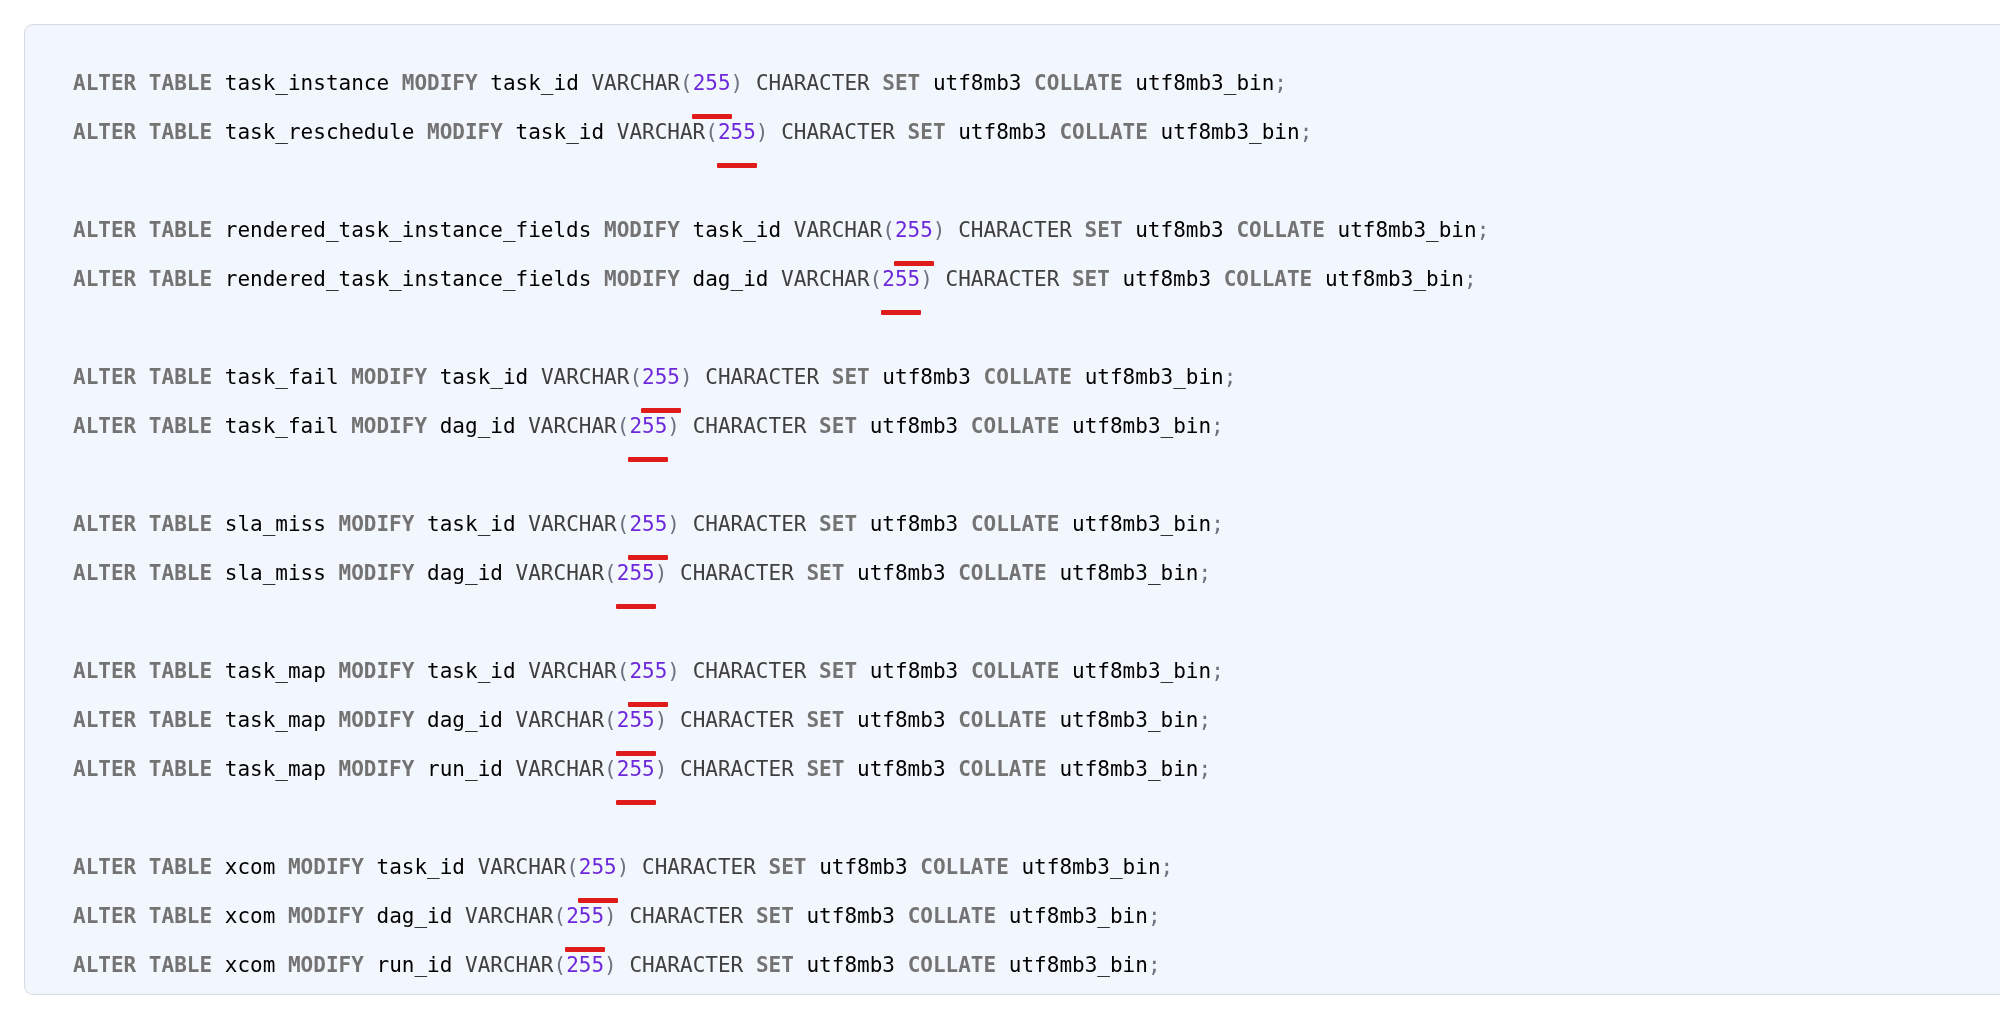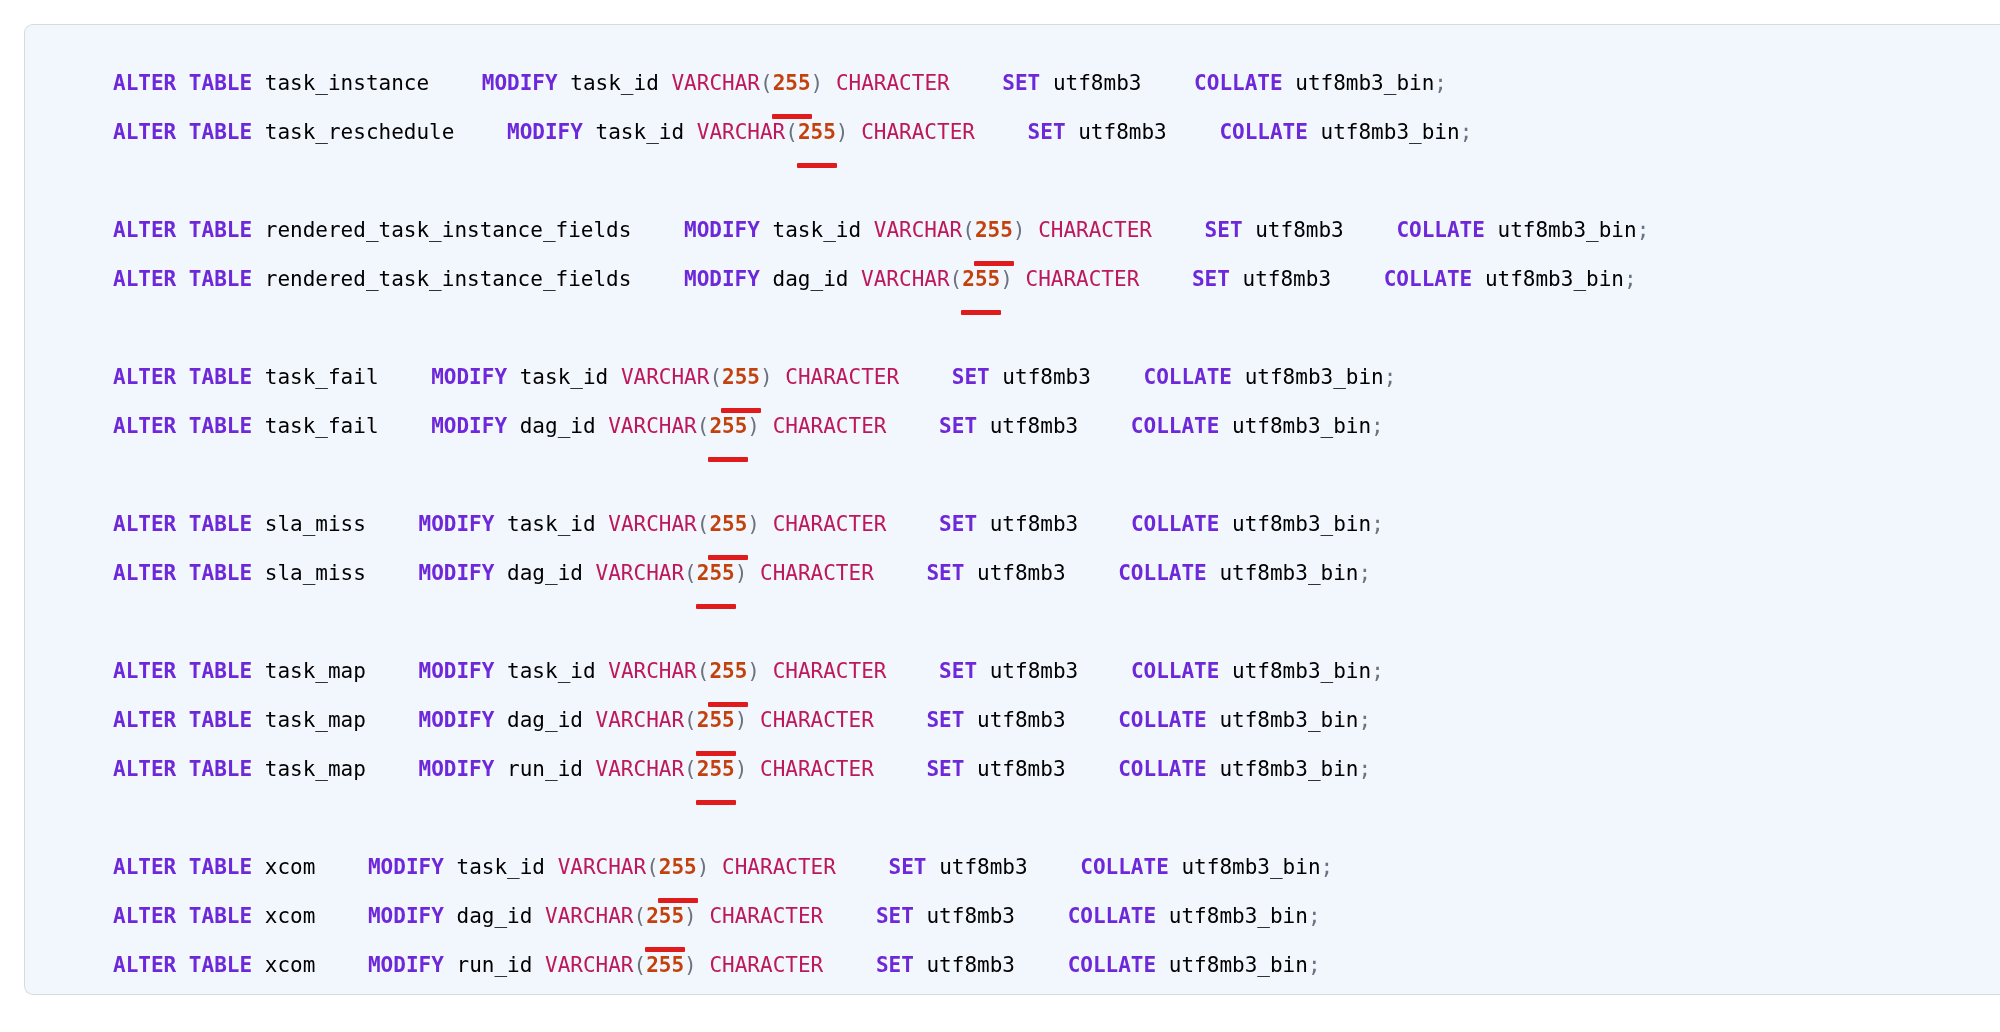--- a/index.html
+++ b/index.html
@@ -42,40 +42,38 @@
   .code-line {
     white-space: pre;
     height: 49px;
     position: relative;
   }
   .code-line.blank {
     height: 49px;
   }
 
   .kw {
-    color: #6d28d9;
+    color: #737373;
     font-weight: bold;
-    margin-left: 40px;
   }
   .typ {
-    color: #be185d;
+    color: #404040;
   }
   .idn {
     color: #000000;
   }
   .punc {
     color: #6b7280;
   }
 
   
   .num-underline {
     position: relative;
-    color: #c2410c;
+    color: #6d28d9;
     display: inline-block;
-    font-weight: bold;
   }
   .num-underline::after {
     content: "";
     position: absolute;
     left: -1px;
     right: -1px;
     bottom: -11px;
     height: 5px;
     background: #e01b1b;
     border-radius: 1px;

